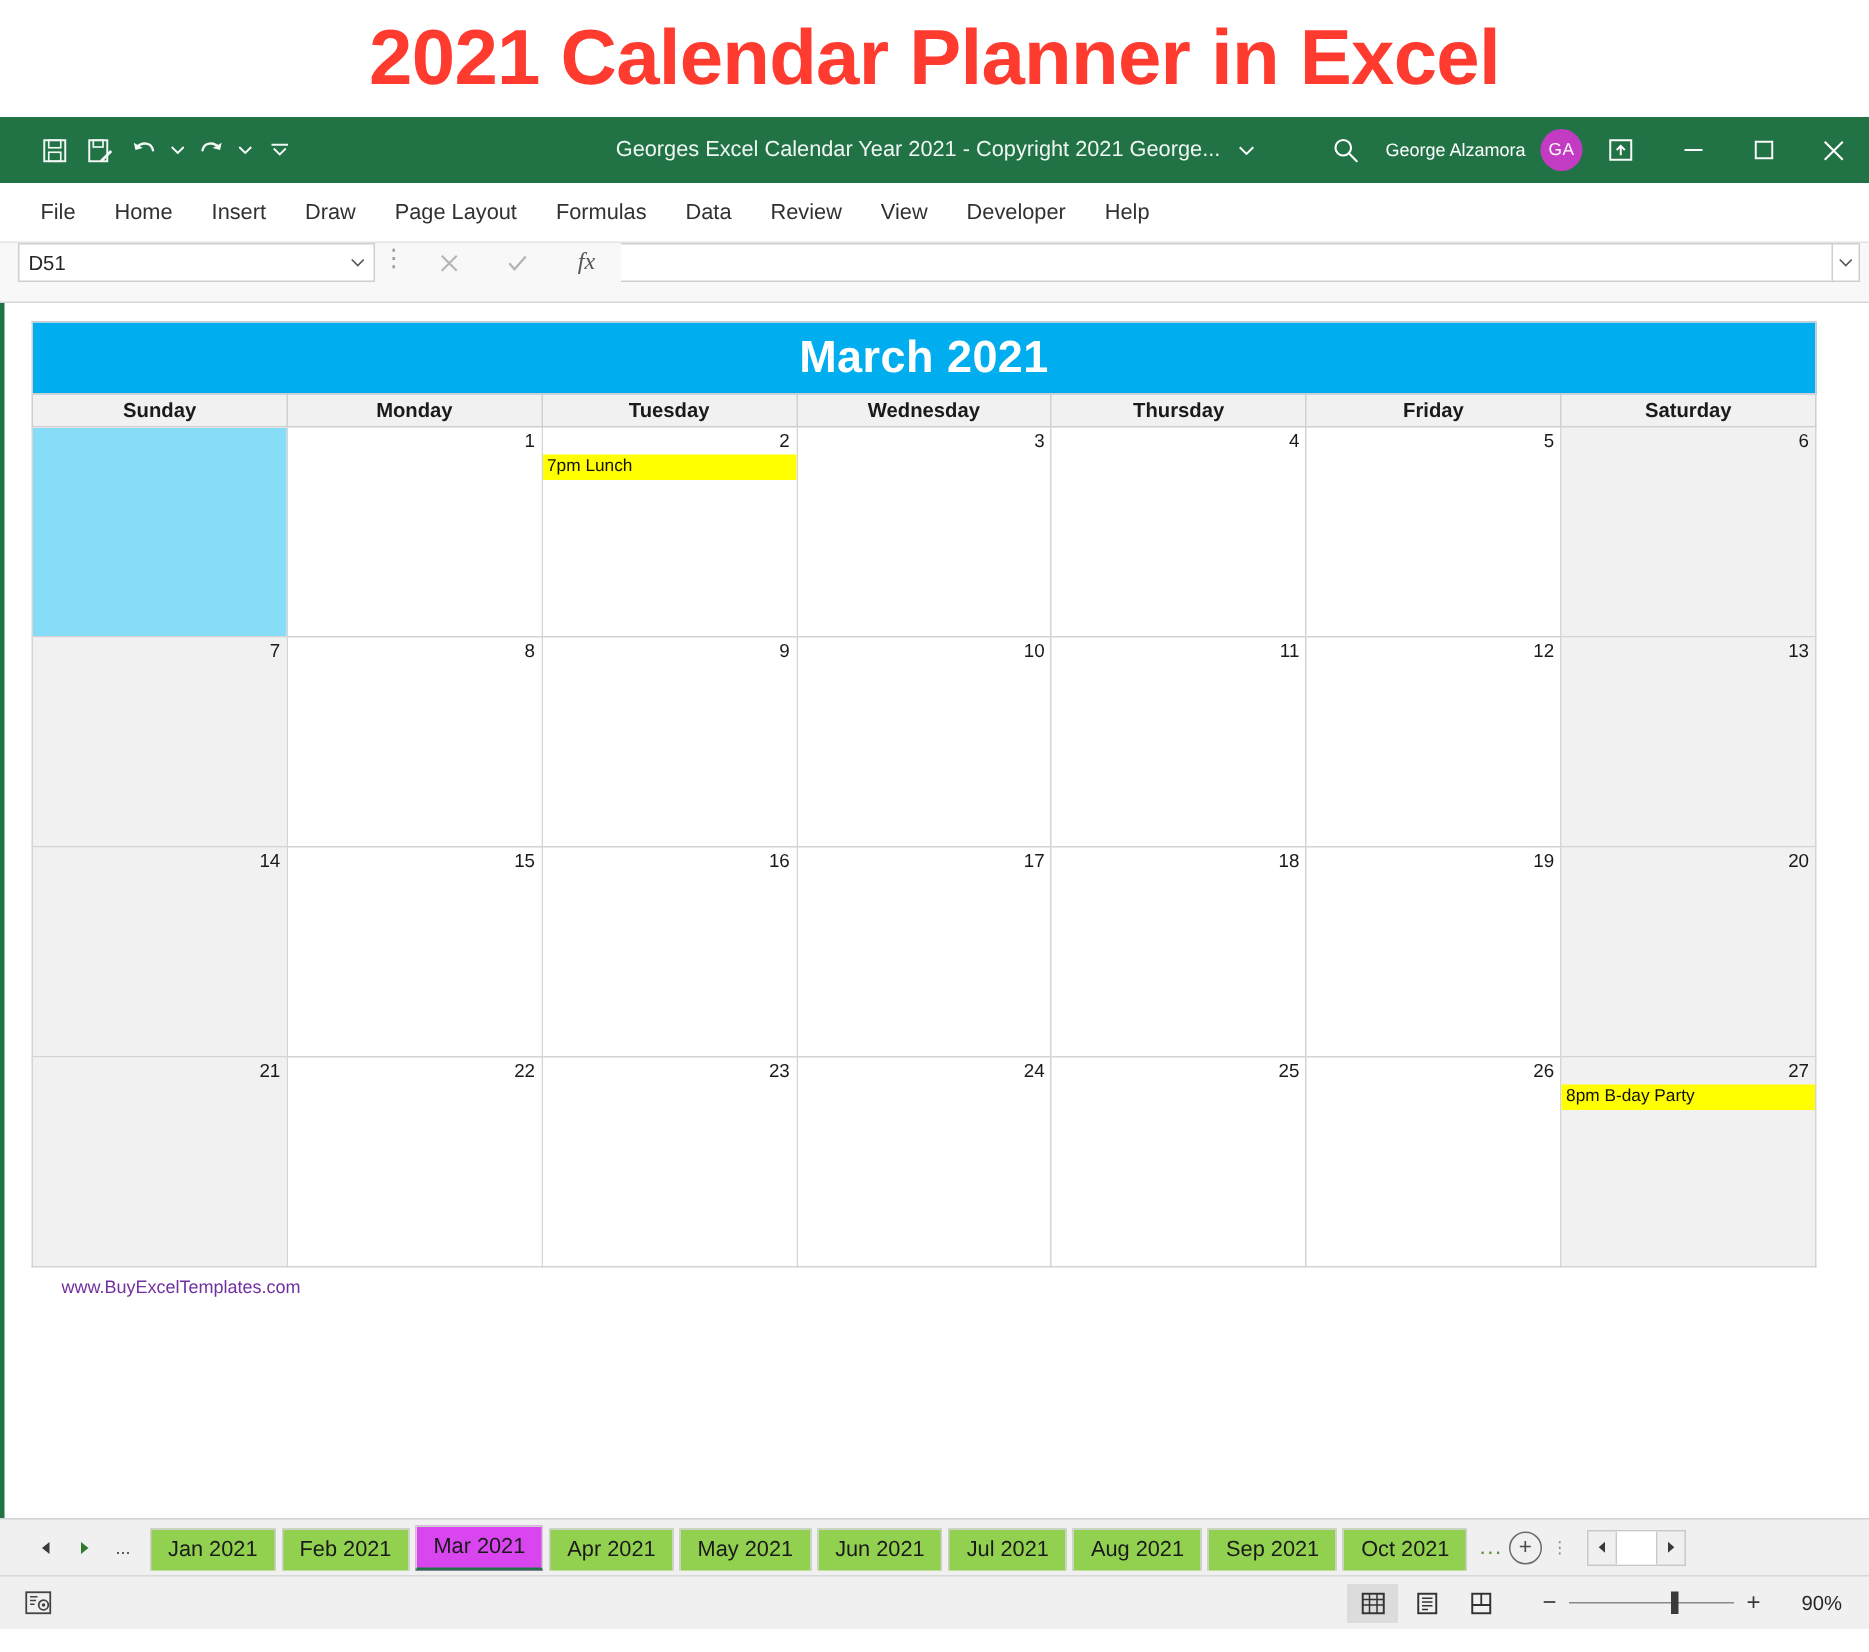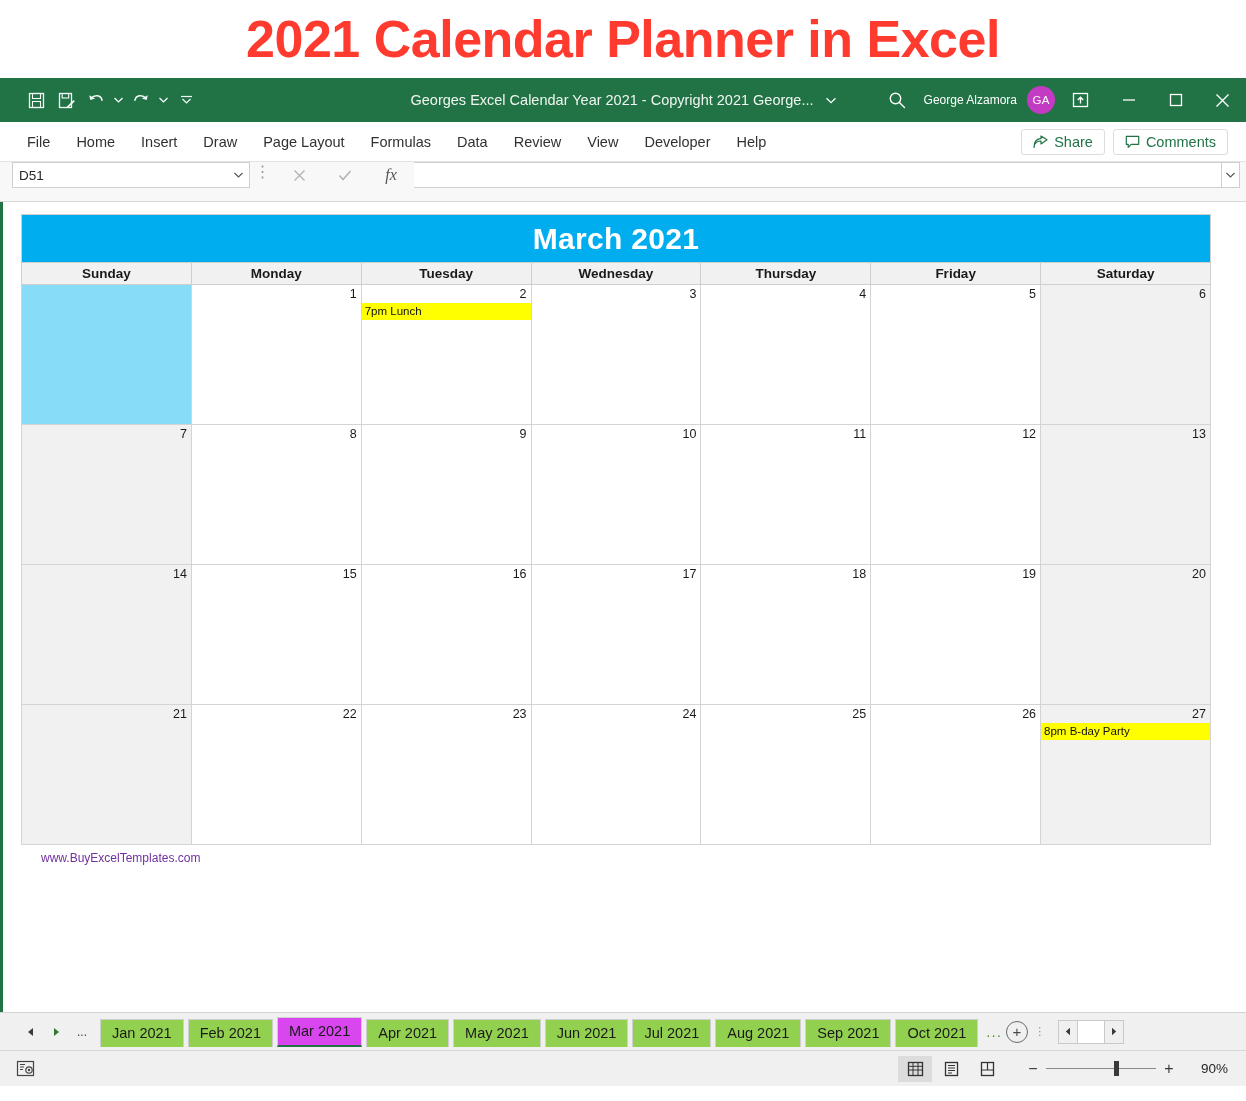--- a/index.html
+++ b/index.html
@@ -354,38 +354,20 @@
   <div class="rtab">Insert</div>
   <div class="rtab">Draw</div>
   <div class="rtab">Page Layout</div>
   <div class="rtab">Formulas</div>
   <div class="rtab">Data</div>
   <div class="rtab">Review</div>
   <div class="rtab">View</div>
   <div class="rtab">Developer</div>
   <div class="rtab">Help</div>
 
-  <div class="ribbon-right">
-    <div class="rbtn">
-      <span>
-        <svg class="svgi" width="15" height="14" viewBox="0 0 15 14">
-            <path d="M1 12.5 C1 7.5 5 6 8 6 L8 9 L14 4.8 L8 1 L8 3.6 C4 3.6 1 6.4 1 12.5 Z" fill="none" stroke="#217346" stroke-width="1.2" stroke-linejoin="round"></path>
-          </svg>
-      </span>
-      <span>Share</span>
-    </div>
-    <div class="rbtn">
-      <span>
-        <svg class="svgi" width="15" height="14" viewBox="0 0 15 14">
-            <path d="M1.3 1.3 H13.7 V9.3 H6.2 L3.2 12.3 V9.3 H1.3 Z" fill="none" stroke="#217346" stroke-width="1.2" stroke-linejoin="round"></path>
-          </svg>
-      </span>
-      <span>Comments</span>
-    </div>
-  </div>
 </div>
 
 <div class="formulabar">
   <div class="namebox">
     <span class="nb-val">D51</span>
     <span class="nb-caret">
       <svg class="svgi" width="9" height="6" viewBox="0 0 9 6">
           <path d="M0.5 1 L4.5 5 L8.5 1" fill="none" stroke="#555" stroke-width="1.1"></path>
         </svg>
     </span>

